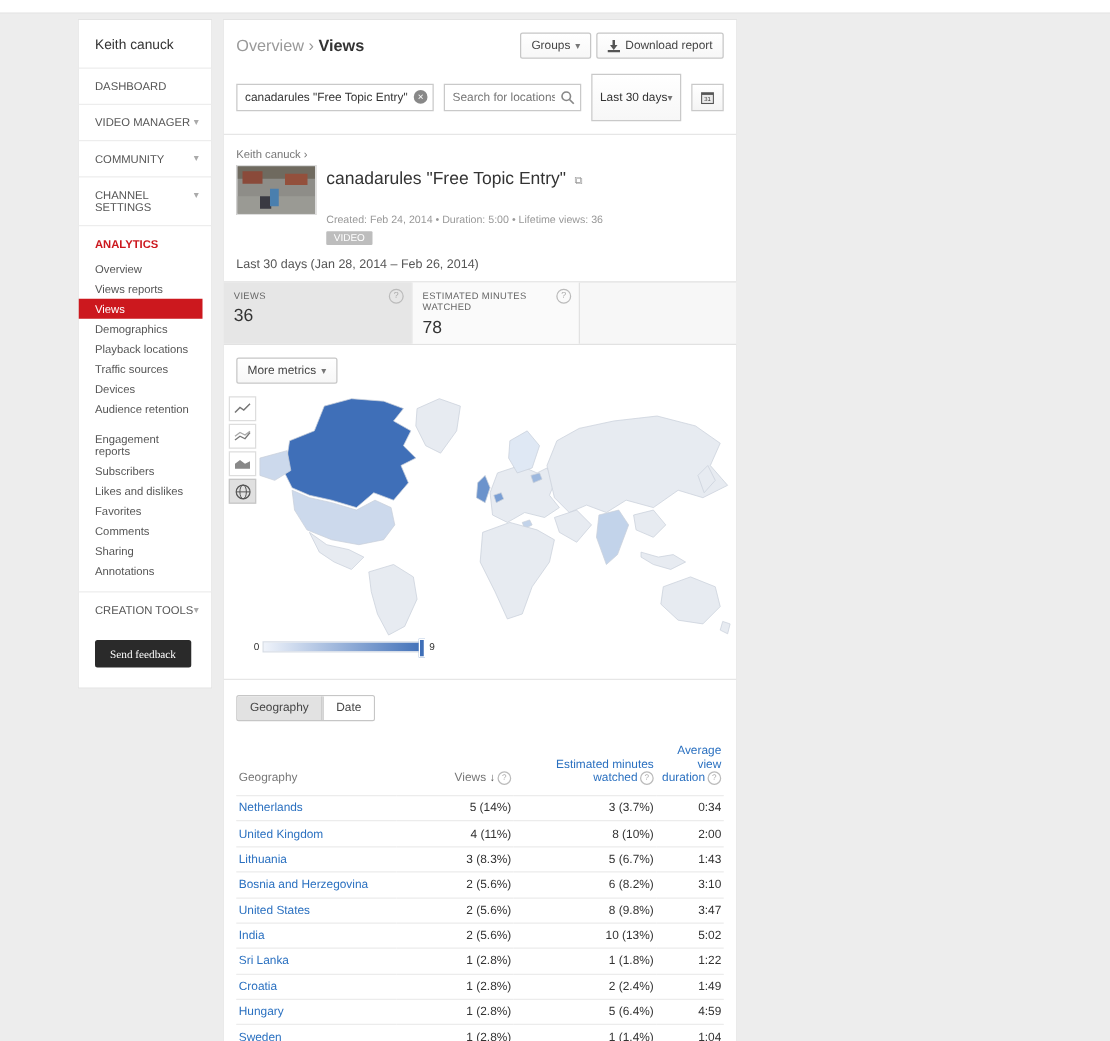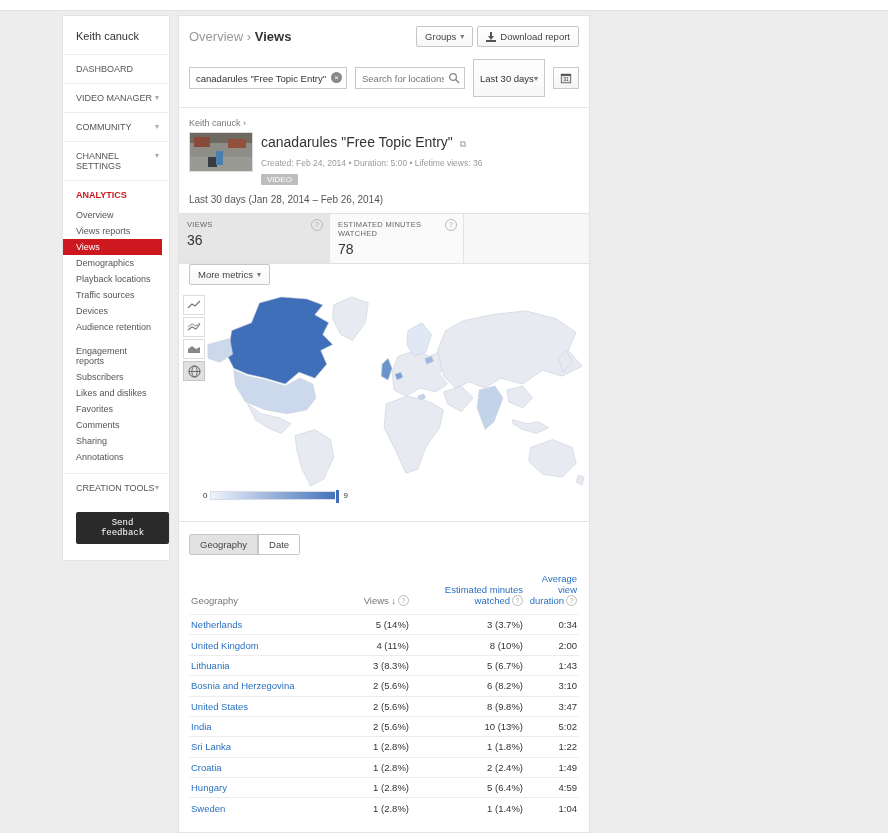--- a/index.html
+++ b/index.html
@@ -9,21 +9,21 @@
   
   .sidebar{position:absolute;left:62px;top:15px;width:108px;background:#fff;border:1px solid #e3e3e3;box-sizing:border-box;padding:8px 0 16px}
   .sb-user{font-size:11px;font-weight:normal;color:#333;padding:6px 13px 10px}
   .sb-div{border-top:1px solid #ededed;margin:2px 0}
   .sb-sec{font-size:9px;color:#555;padding:7px 10px 7px 13px;display:flex;justify-content:space-between;align-items:flex-start;cursor:pointer}
   .sb-chev{color:#aaa;font-size:8px}
   .sb-red{color:#cc181e;font-weight:bold}
   .sb-item{font-size:9px;color:#555;padding:3px 13px;cursor:pointer}
   .sb-item.sel{background:#cc181e;color:#fff;margin-right:7px;padding-right:6px}
   .sb-gap{height:8px}
-  .sb-feedback{background:#2a2a2a;color:#fff;font-size:9px;padding:6px 12px;margin:12px 0 0 13px;display:inline-block;border-radius:2px;border:none;cursor:pointer;font-family:Liberation Mono, monospace}
+  .sb-feedback{background:#2a2a2a;color:#fff;font-size:9px;padding:6px 12px;margin:12px 0 0 13px;display:inline-block;border-radius:2px;border:none;cursor:pointer;font-family:Liberation Serif, serif}
 
   
   .main{position:absolute;left:178px;top:15px;width:412px;min-height:786px;background:#fff;border:1px solid #e3e3e3;box-sizing:border-box;padding:10px 10px 14px}
   .hdr{display:flex;justify-content:space-between;align-items:center}
   .crumbs{font-size:13px;color:#999}
   .crumbs .cur{color:#333;font-weight:bold}
   .hbtns{display:flex;gap:4px}
   .btn{display:inline-flex;align-items:center;gap:4px;border:1px solid #c6c6c6;background:linear-gradient(#fff,#f7f7f7);font-size:9.5px;color:#444;padding:4px 8px;border-radius:2px;cursor:pointer;font-family:inherit}
   .btn .chev{font-size:8px;color:#777}
 
@@ -44,32 +44,32 @@
   .thumb{width:62px;height:38px;border:1px solid #ddd;position:relative;overflow:hidden;background:#8e8d88}
   .thumb .sky{position:absolute;top:0;left:0;right:0;height:10px;background:#6f6a5f}
   .thumb .bld1{position:absolute;top:4px;left:4px;width:16px;height:10px;background:#8a4a3a}
   .thumb .bld2{position:absolute;top:6px;right:6px;width:18px;height:9px;background:#93503c}
   .thumb .road{position:absolute;bottom:0;left:0;right:0;height:14px;background:#9a9a94}
   .thumb .char{position:absolute;bottom:6px;left:26px;width:7px;height:14px;background:#4a7fae}
   .thumb .char2{position:absolute;bottom:4px;left:18px;width:9px;height:10px;background:#3a3a42}
   .vmeta{padding-top:2px}
   .vtitle{font-size:14px;color:#333}
   .extic{font-size:9px;color:#999;margin-left:3px}
-  .vsub{font-size:8.5px;color:#999;margin-top:8px}
+  .vsub{font-size:8.5px;color:#999;margin-top:20px}
   .vbadge{display:inline-block;background:#bdbdbd;color:#fff;font-size:8px;padding:1px 6px;margin-top:4px;border-radius:1px}
   .period{font-size:10px;color:#555;margin-top:8px}
 
   .metrics{display:flex;margin:8px -10px 0;border-top:1px solid #e2e2e2;border-bottom:1px solid #e2e2e2;background:#f7f7f7}
   .mtab{padding:6px 8px;box-sizing:border-box;position:relative;cursor:pointer}
   .mtab .mlab{font-size:7.5px;color:#666;letter-spacing:.3px;max-width:120px}
   .mtab .mval{font-size:14px;color:#333;margin-top:3px}
   .mtab.sel{background:#e6e6e6;width:150px}
   .mtab.alt{background:#fafafa;border-left:1px solid #e2e2e2;border-right:1px solid #e2e2e2;width:135px}
   .helpic{position:absolute;top:5px;right:6px;width:10px;height:10px;border-radius:50%;border:1px solid #bbb;color:#aaa;font-size:7px;line-height:10px;text-align:center}
-  .morebtn{}
+  .morebtn{margin-top:10px}
 
   .chartwrap{margin:8px -10px 0;position:relative;height:218px}
   .rail{position:absolute;left:4px;top:2px;display:flex;flex-direction:column;gap:2px;z-index:2}
   .ricon{width:22px;height:20px;border:1px solid #ddd;background:#fff;display:flex;align-items:center;justify-content:center;cursor:pointer;padding:0}
   .ricon.sel{background:#e0e0e0;border-color:#c6c6c6}
   .mapbox{margin-left:24px;height:196px}
   .scale{margin-left:24px;display:flex;align-items:center;gap:3px;font-size:8px;color:#333;margin-top:2px}
   .scalebar{width:128px;height:7px;background:linear-gradient(to right,#eff3fa,#3f6fb8);border:1px solid #d7dde6;position:relative}
   .scaleend{position:absolute;right:-1px;top:-3px;width:3px;height:13px;background:#3f6fb8;border:1px solid #fff}
 

